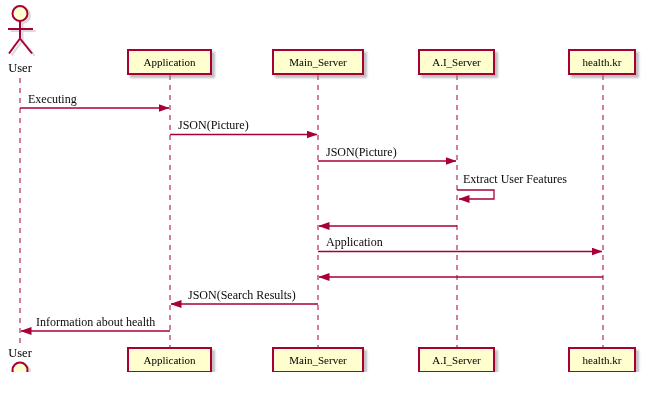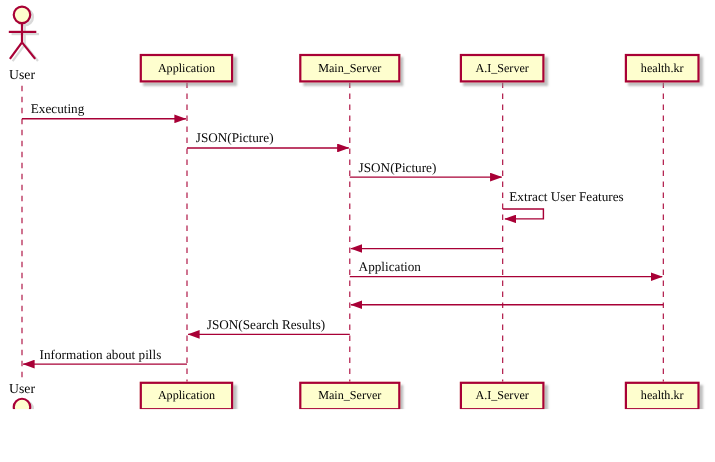--- a/index.html
+++ b/index.html
@@ -115,15 +115,15 @@
   <div class="participant-box" style="left:272px;top:347px;width:92px;">Main_Server</div>
   <div class="participant-box" style="left:418px;top:347px;width:77px;">A.I_Server</div>
   <div class="participant-box" style="left:568px;top:347px;width:68px;">health.kr</div>
 
   <div class="msg-label" style="left:28px;top:92px;">Executing</div>
   <div class="msg-label" style="left:178px;top:118px;">JSON(Picture)</div>
   <div class="msg-label" style="left:326px;top:145px;">JSON(Picture)</div>
   <div class="msg-label" style="left:463px;top:172px;">Extract User Features</div>
   <div class="msg-label" style="left:326px;top:235px;">Application</div>
   <div class="msg-label" style="left:188px;top:288px;text-align:right;">JSON(Search Results)</div>
-  <div class="msg-label" style="left:36px;top:315px;">Information about pills</div>
+  <div class="msg-label" style="left:36px;top:315px;">Information about health</div>
 
 </div>
 
 </body></html>

